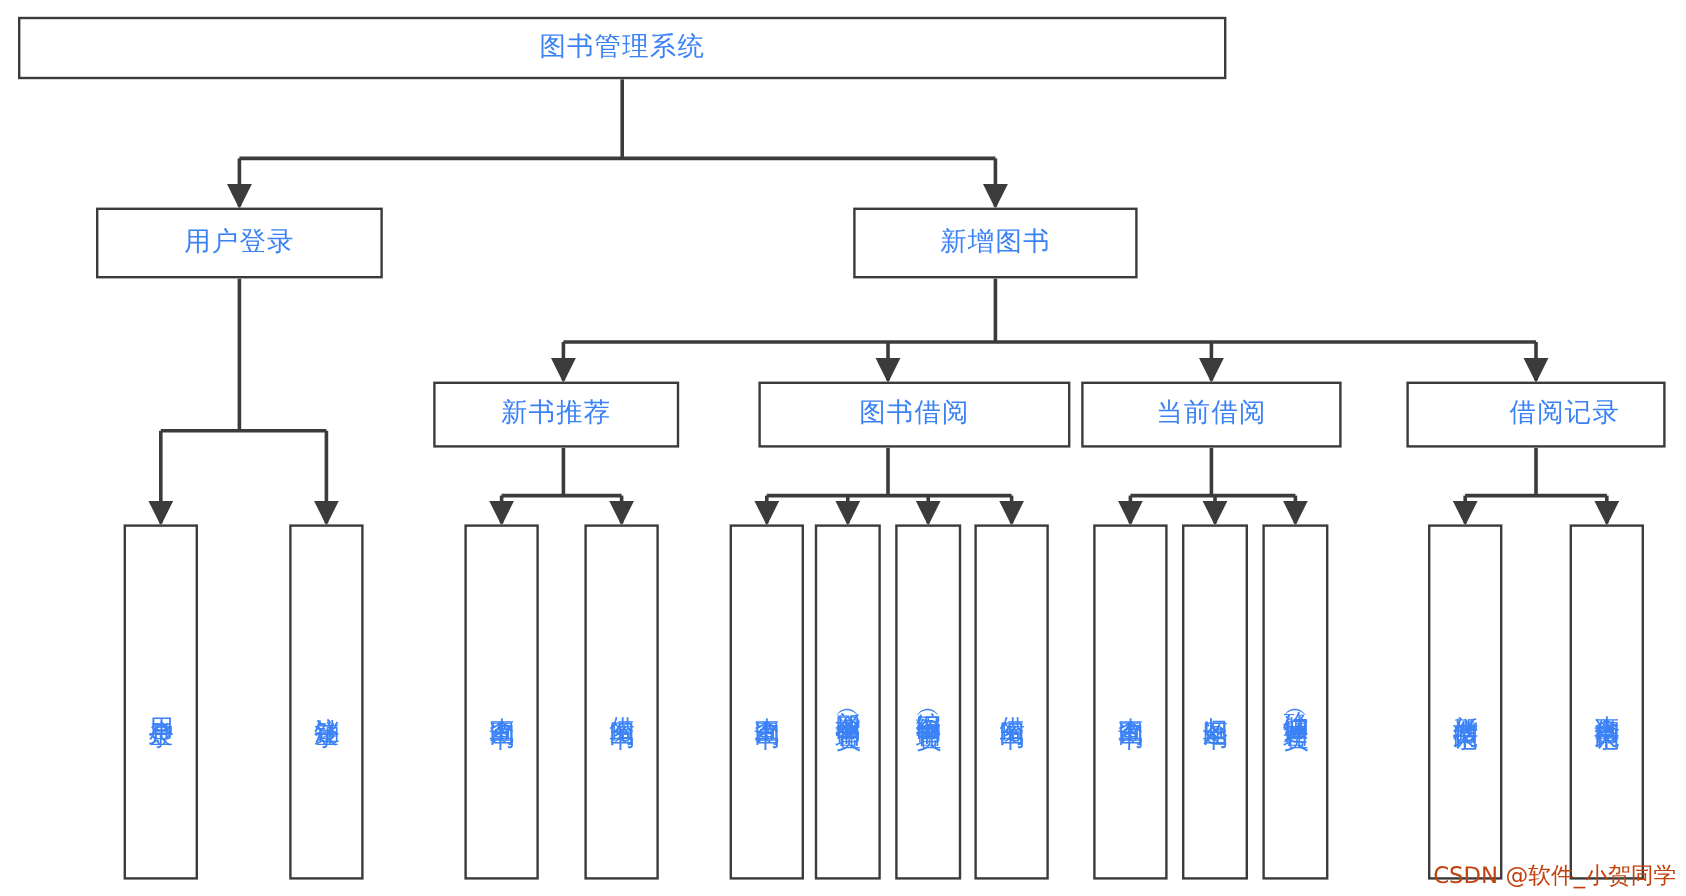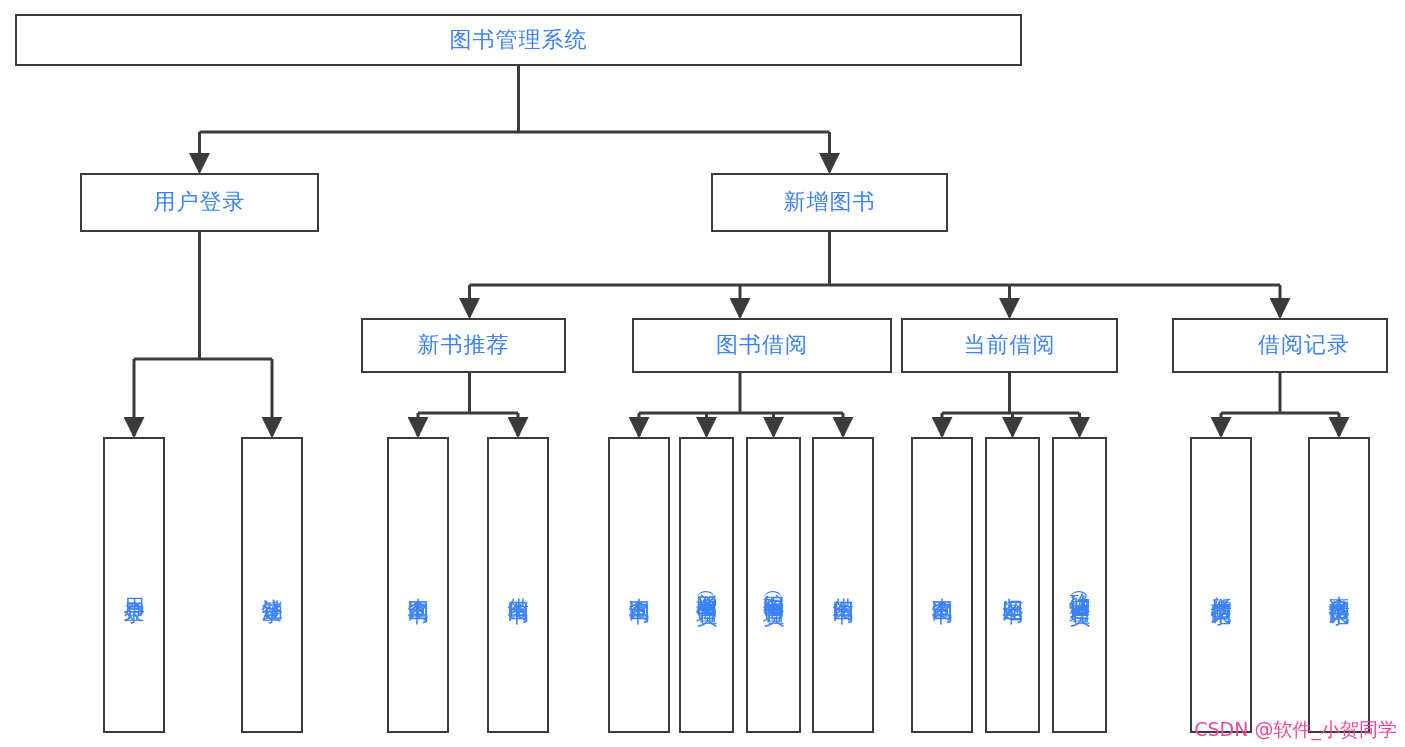--- a/index.html
+++ b/index.html
@@ -50,21 +50,21 @@
     line-height: 1.08;
     letter-spacing: 2px;
     white-space: nowrap;
     display: block;
   }
   .watermark {
     position: absolute;
     right: 8px;
     bottom: 4px;
     font-size: 19px;
-    color: #ec4899;
+    color: #c2410c;
     white-space: nowrap;
     font-family: "DejaVu Sans", "Liberation Sans", sans-serif;
     z-index: 5;
   }
 </style>
 </head>
 <body>
 
 <div id="canvas">
 

